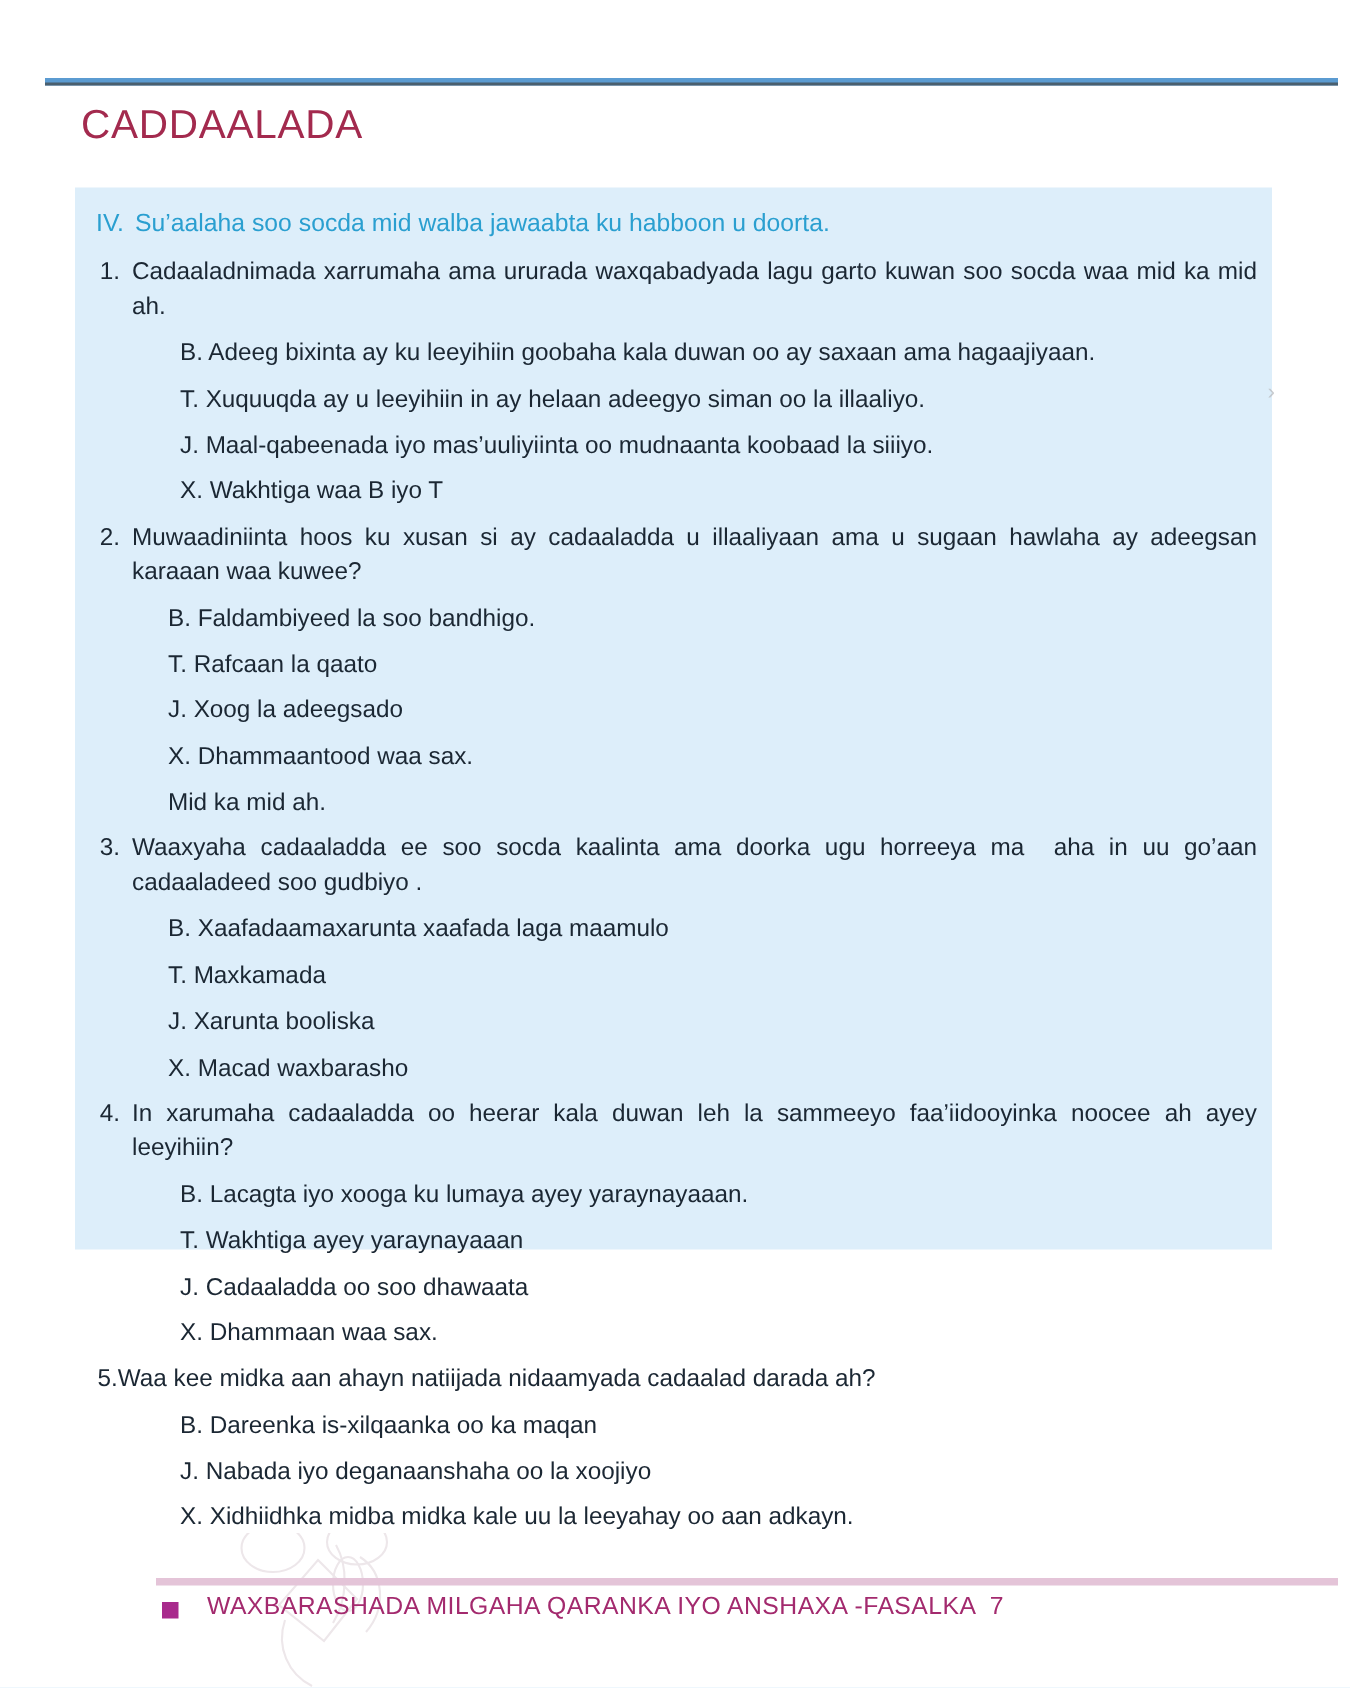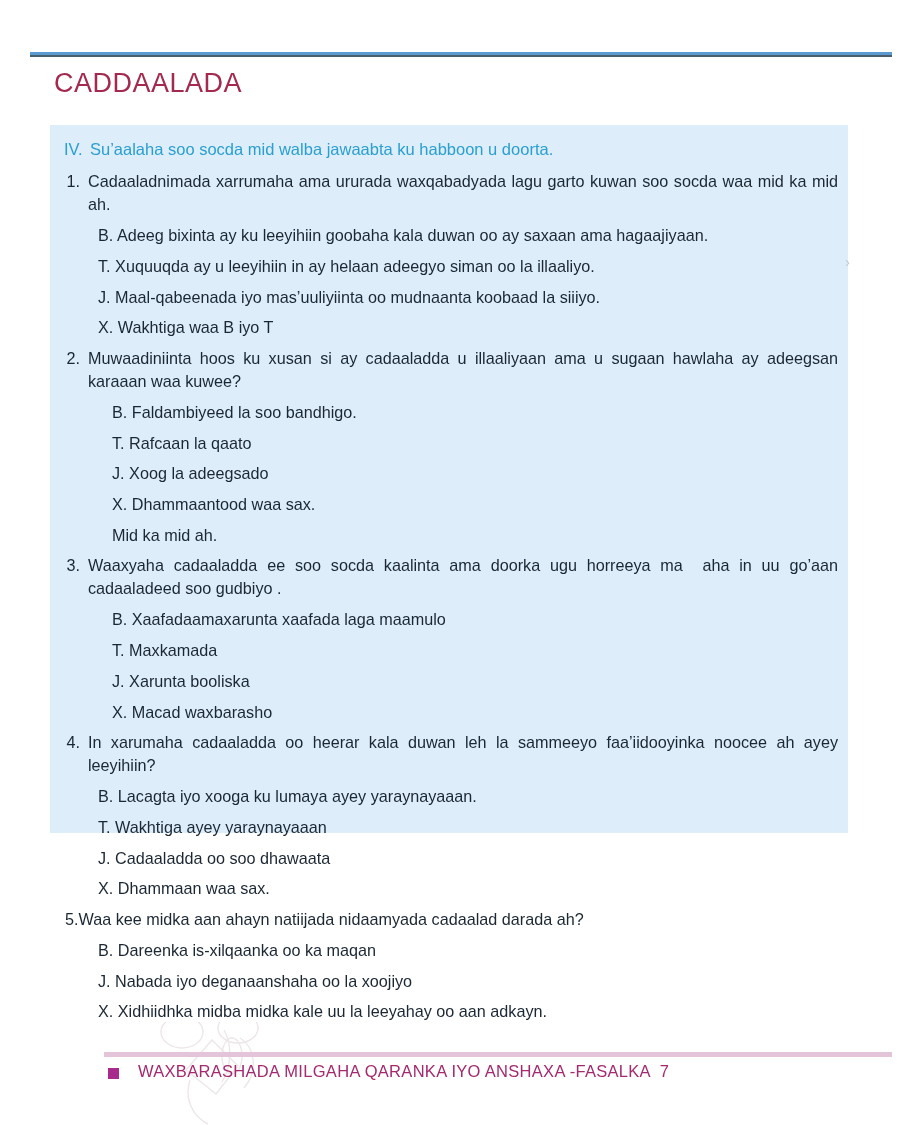--- a/index.html
+++ b/index.html
@@ -95,21 +95,21 @@
   }
 
   
   .opt {
     color: #1b2733;
     font-size: 16.2px;
     line-height: 1.4;
     margin: 8px 0 8px 0;
     white-space: pre-wrap;
   }
-  .opt.deep   { margin-left: 38px; }
+  .opt.deep   { margin-left: 60px; }
   .opt.medium { margin-left: 52px; }
 
   
   .watermark {
     position: absolute;
     left: 120px;
     top: 1022px;
     width: 230px;
     height: 105px;
     opacity: 0.33;

